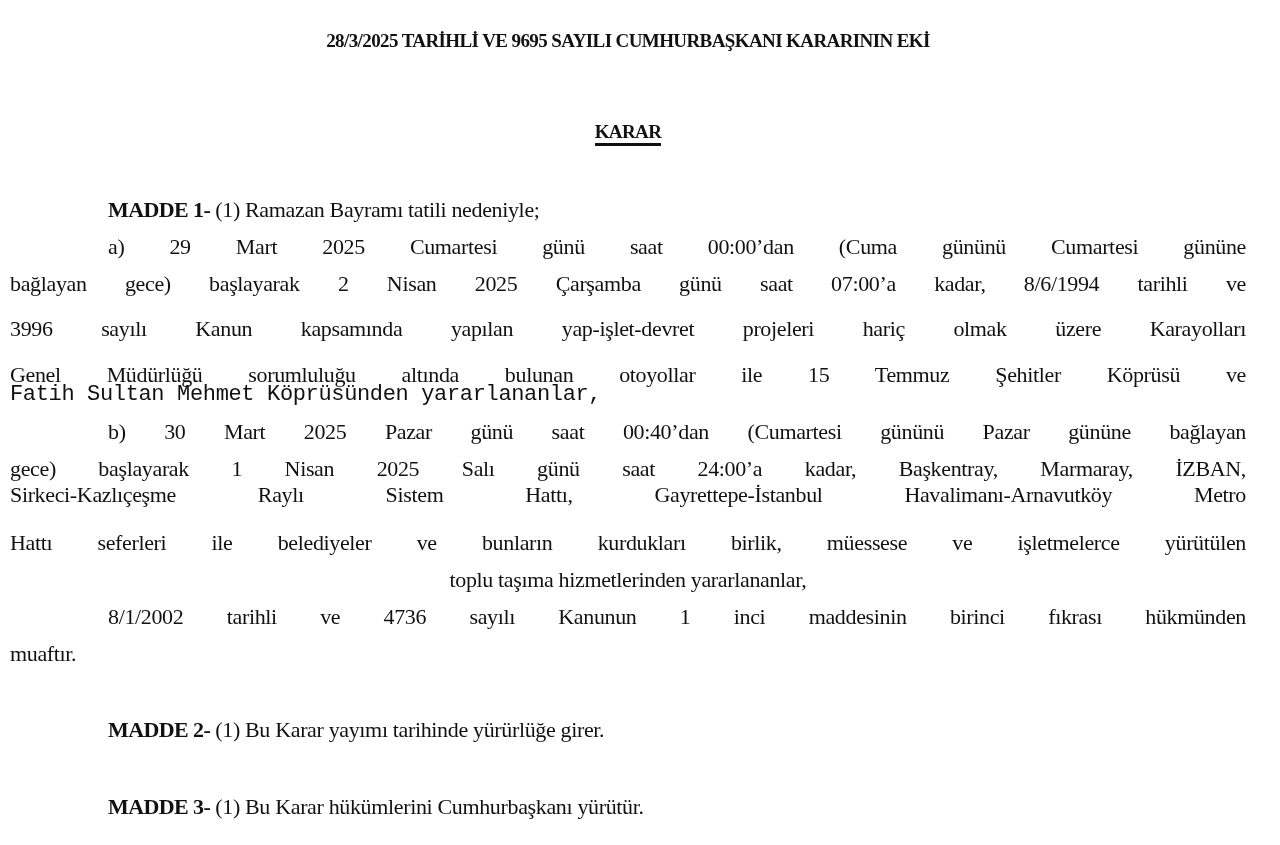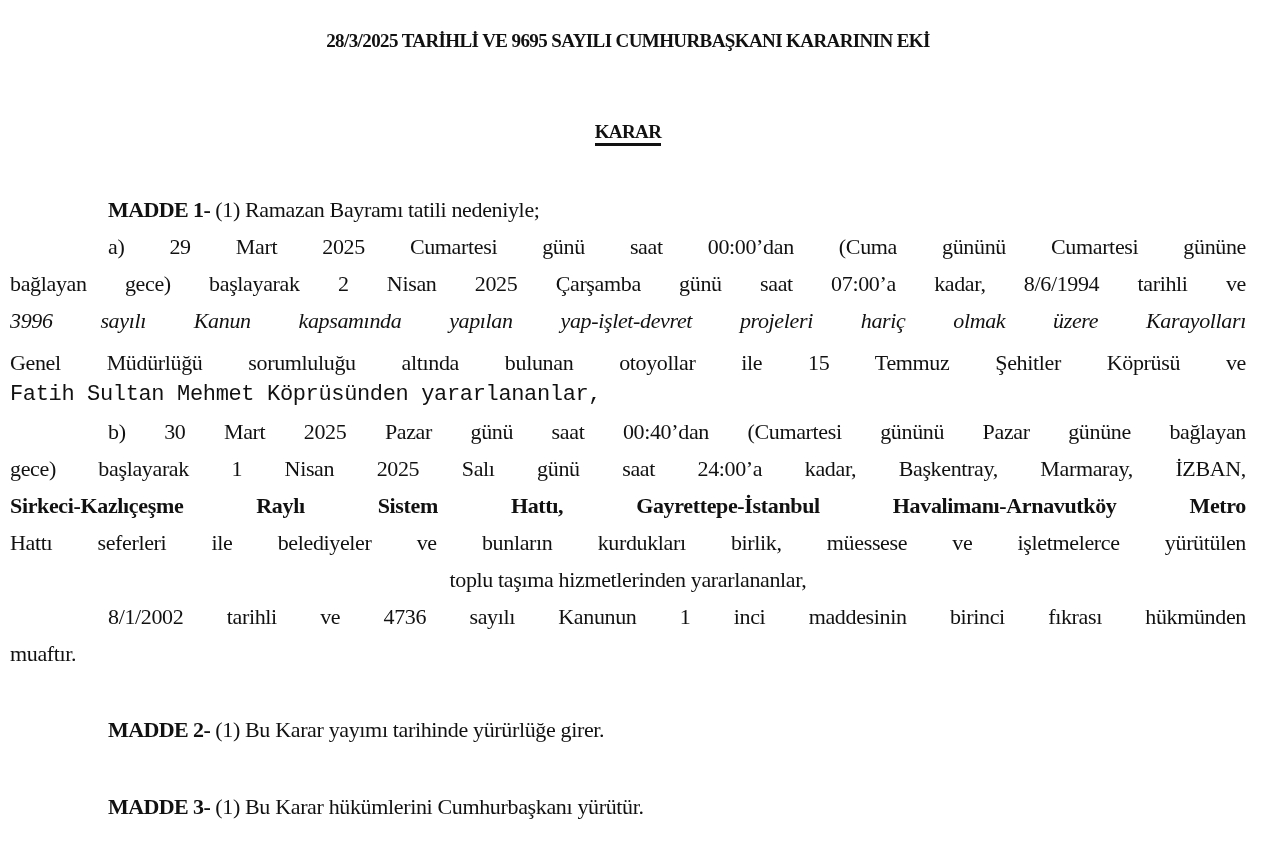--- a/index.html
+++ b/index.html
@@ -64,27 +64,27 @@
     <span>KARAR</span>
   </div>
 
   <div class="line indent" style="top:177px;">
     <span class="bold">MADDE 1-</span>
     <span>(1) Ramazan Bayramı tatili nedeniyle;</span>
   </div>
 
   <div class="line indent justify" style="top:214px;">a) 29 Mart 2025 Cumartesi günü saat 00:00’dan (Cuma gününü Cumartesi gününe</div>
   <div class="line justify" style="top:251px;">bağlayan gece) başlayarak 2 Nisan 2025 Çarşamba günü saat 07:00’a kadar, 8/6/1994 tarihli ve</div>
-  <div class="line justify" style="top:288px;font-style:italic;">3996 sayılı Kanun kapsamında yapılan yap-işlet-devret projeleri hariç olmak üzere Karayolları</div>
-  <div class="line justify" style="top:330px;">Genel Müdürlüğü sorumluluğu altında bulunan otoyollar ile 15 Temmuz Şehitler Köprüsü ve</div>
+  <div class="line justify" style="top:296px;">3996 sayılı Kanun kapsamında yapılan yap-işlet-devret projeleri hariç olmak üzere Karayolları</div>
+  <div class="line justify" style="top:342px;">Genel Müdürlüğü sorumluluğu altında bulunan otoyollar ile 15 Temmuz Şehitler Köprüsü ve</div>
   <div class="line" style="top:362px;font-family:Liberation Mono, monospace;">Fatih Sultan Mehmet Köprüsünden yararlananlar,</div>
 
   <div class="line indent justify" style="top:399px;">b) 30 Mart 2025 Pazar günü saat 00:40’dan (Cumartesi gününü Pazar gününe bağlayan</div>
   <div class="line justify" style="top:436px;">gece) başlayarak 1 Nisan 2025 Salı günü saat 24:00’a kadar, Başkentray, Marmaray, İZBAN,</div>
-  <div class="line justify" style="top:473px;font-weight:bold;">Sirkeci-Kazlıçeşme Raylı Sistem Hattı, Gayrettepe-İstanbul Havalimanı-Arnavutköy Metro</div>
+  <div class="line justify" style="top:462px;">Sirkeci-Kazlıçeşme Raylı Sistem Hattı, Gayrettepe-İstanbul Havalimanı-Arnavutköy Metro</div>
   <div class="line justify" style="top:510px;">Hattı seferleri ile belediyeler ve bunların kurdukları birlik, müessese ve işletmelerce yürütülen</div>
   <div class="line" style="top:547px;text-align:center;">toplu taşıma hizmetlerinden yararlananlar,</div>
 
   <div class="line indent justify" style="top:584px;">8/1/2002 tarihli ve 4736 sayılı Kanunun 1 inci maddesinin birinci fıkrası hükmünden</div>
   <div class="line" style="top:621px;">muaftır.</div>
 
   <div class="line indent" style="top:697px;">
     <span class="bold">MADDE 2-</span>
     <span>(1) Bu Karar yayımı tarihinde yürürlüğe girer.</span>
   </div>

